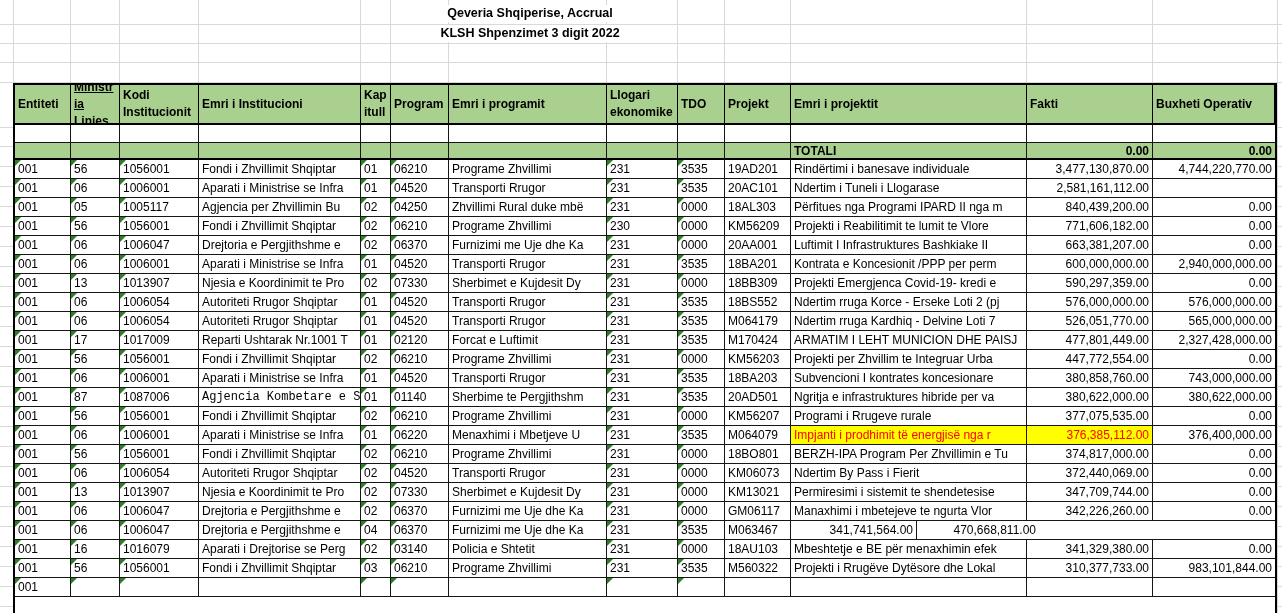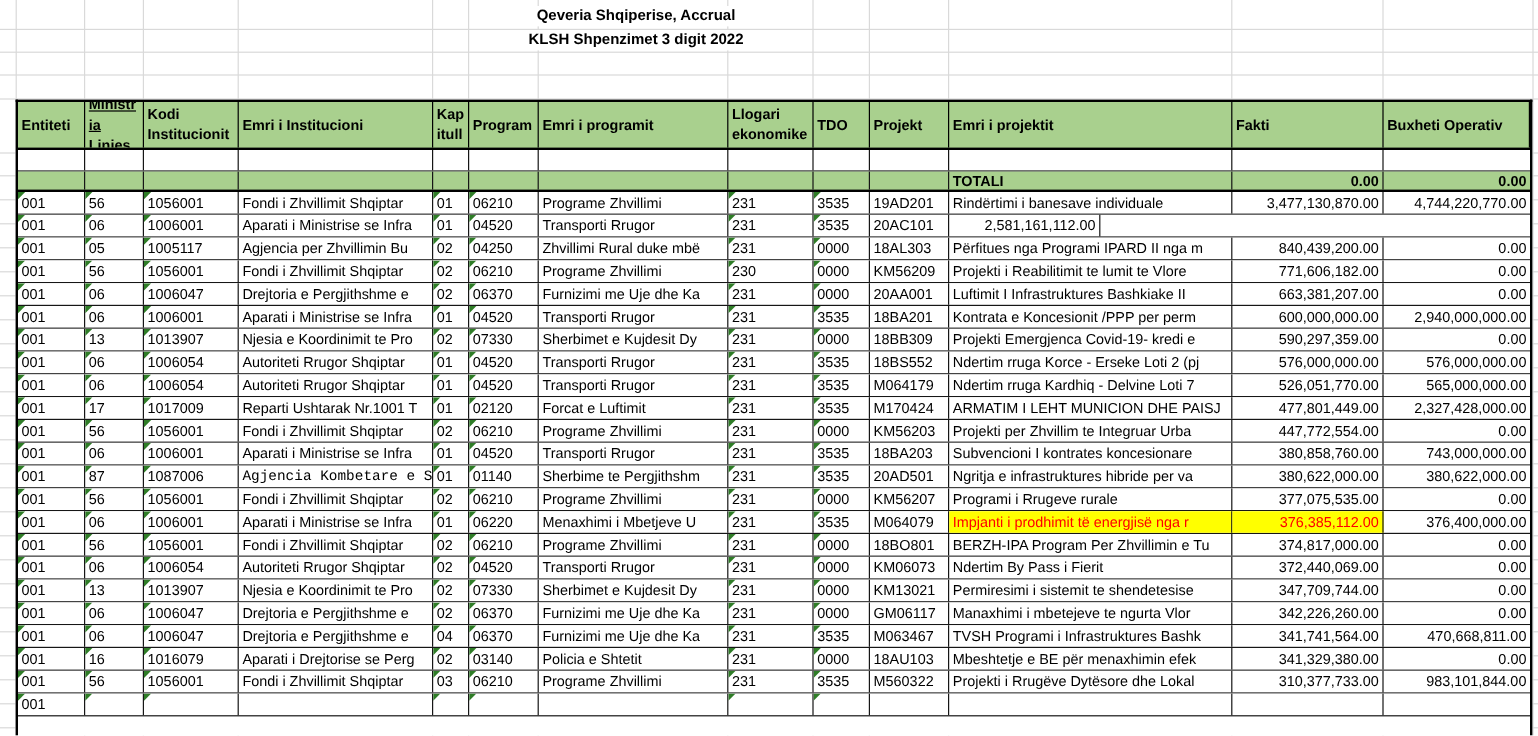--- a/index.html
+++ b/index.html
@@ -195,20 +195,21 @@
           <div class="cell tri" style="width: 56px;">001</div>
           <div class="cell tri" style="width: 49px;">06</div>
           <div class="cell tri" style="width: 79px;">1006001</div>
           <div class="cell" style="width: 162px;">Aparati i Ministrise se Infra</div>
           <div class="cell tri" style="width: 30px;">01</div>
           <div class="cell tri" style="width: 58px;">04520</div>
           <div class="cell" style="width: 158px;">Transporti Rrugor</div>
           <div class="cell tri" style="width: 71px;">231</div>
           <div class="cell tri" style="width: 47px;">3535</div>
           <div class="cell" style="width: 66px;">20AC101</div>
+          <div class="cell" style="width: 236px;">Ndertim i Tuneli i Llogarase</div>
           <div class="cell num" style="width: 126px;">2,581,161,112.00</div>
           <div class="cell num" style="width: 122px; margin-top: 35px;">5,000,000,000.00</div>
         </div>
         <div class="row drow">
           <div class="cell tri" style="width: 56px;">001</div>
           <div class="cell tri" style="width: 49px;">05</div>
           <div class="cell tri" style="width: 79px;">1005117</div>
           <div class="cell" style="width: 162px;">Agjencia per Zhvillimin Bu</div>
           <div class="cell tri" style="width: 30px;">02</div>
           <div class="cell tri" style="width: 58px;">04250</div>
@@ -464,21 +465,20 @@
           <div class="cell tri" style="width: 56px;">001</div>
           <div class="cell tri" style="width: 49px;">06</div>
           <div class="cell tri" style="width: 79px;">1006047</div>
           <div class="cell" style="width: 162px;">Drejtoria e Pergjithshme e</div>
           <div class="cell tri" style="width: 30px;">04</div>
           <div class="cell tri" style="width: 58px;">06370</div>
           <div class="cell" style="width: 158px;">Furnizimi me Uje dhe Ka</div>
           <div class="cell tri" style="width: 71px;">231</div>
           <div class="cell tri" style="width: 47px;">3535</div>
           <div class="cell" style="width: 66px;">M063467</div>
-          <div class="cell" style="width: 236px;">TVSH Programi i Infrastruktures Bashk</div>
           <div class="cell num" style="width: 126px;">341,741,564.00</div>
           <div class="cell num" style="width: 122px;">470,668,811.00</div>
         </div>
         <div class="row drow">
           <div class="cell tri" style="width: 56px;">001</div>
           <div class="cell tri" style="width: 49px;">16</div>
           <div class="cell tri" style="width: 79px;">1016079</div>
           <div class="cell" style="width: 162px;">Aparati i Drejtorise se Perg</div>
           <div class="cell tri" style="width: 30px;">02</div>
           <div class="cell tri" style="width: 58px;">03140</div>

